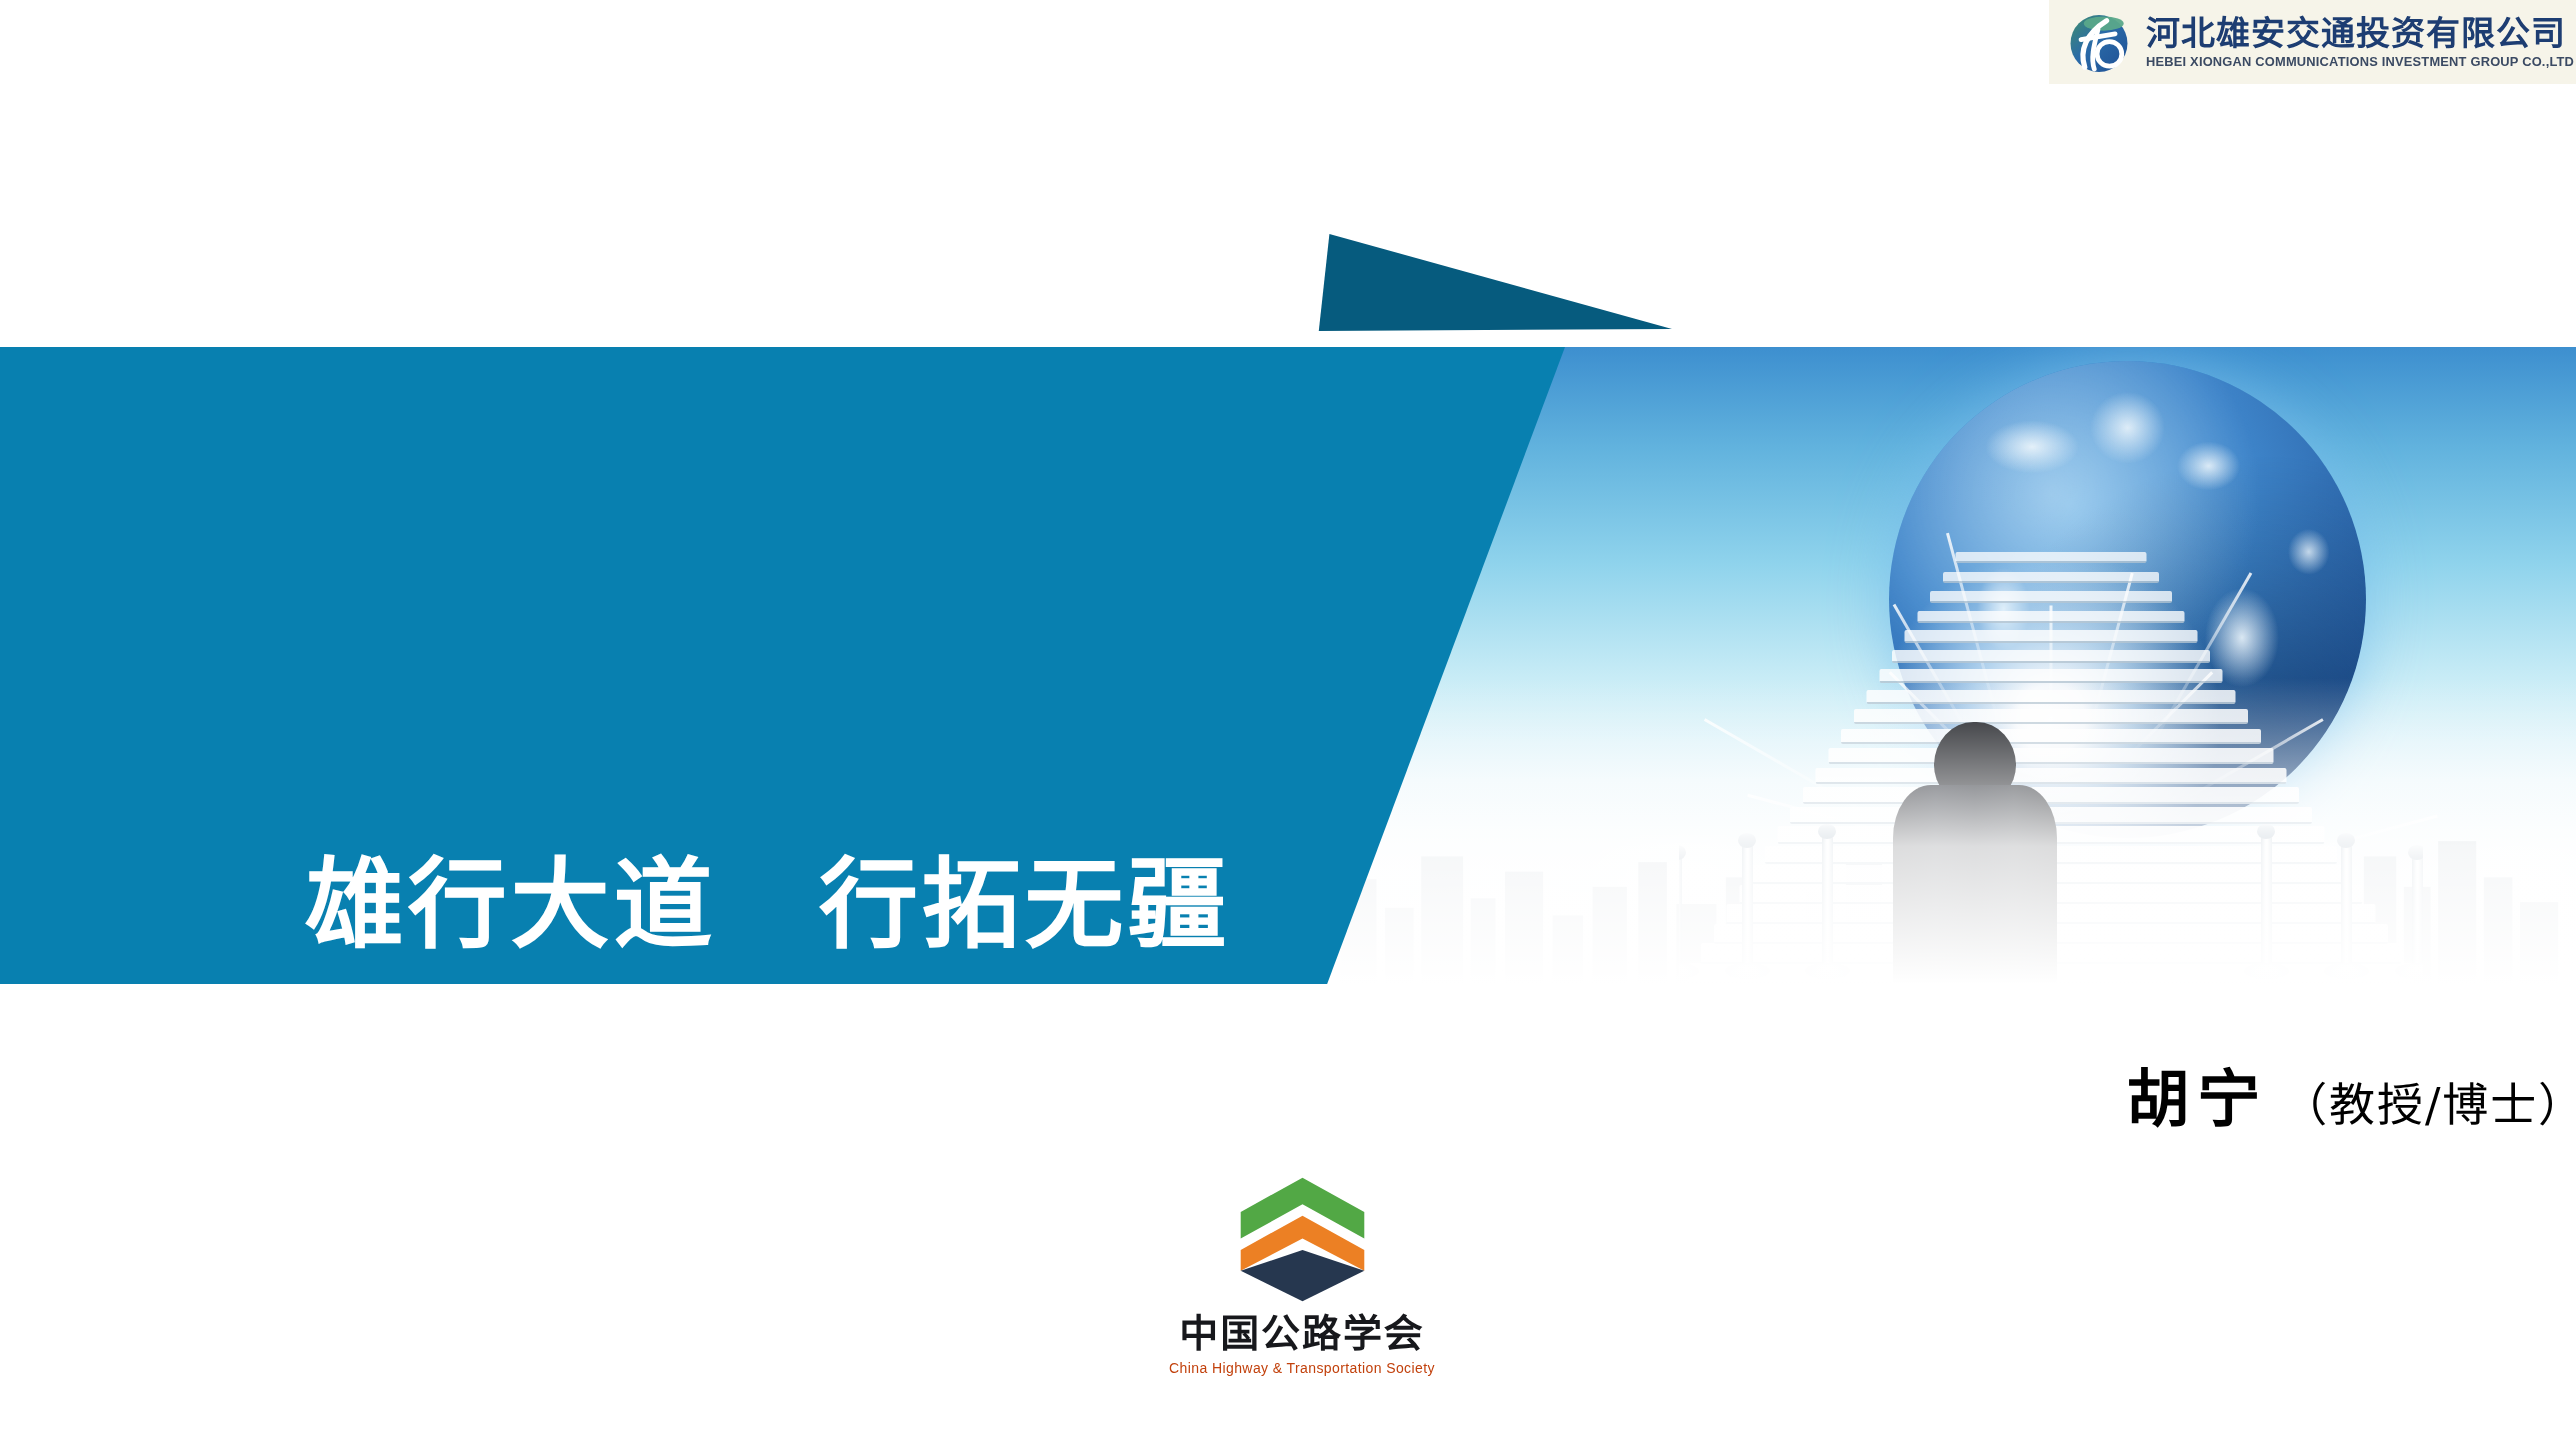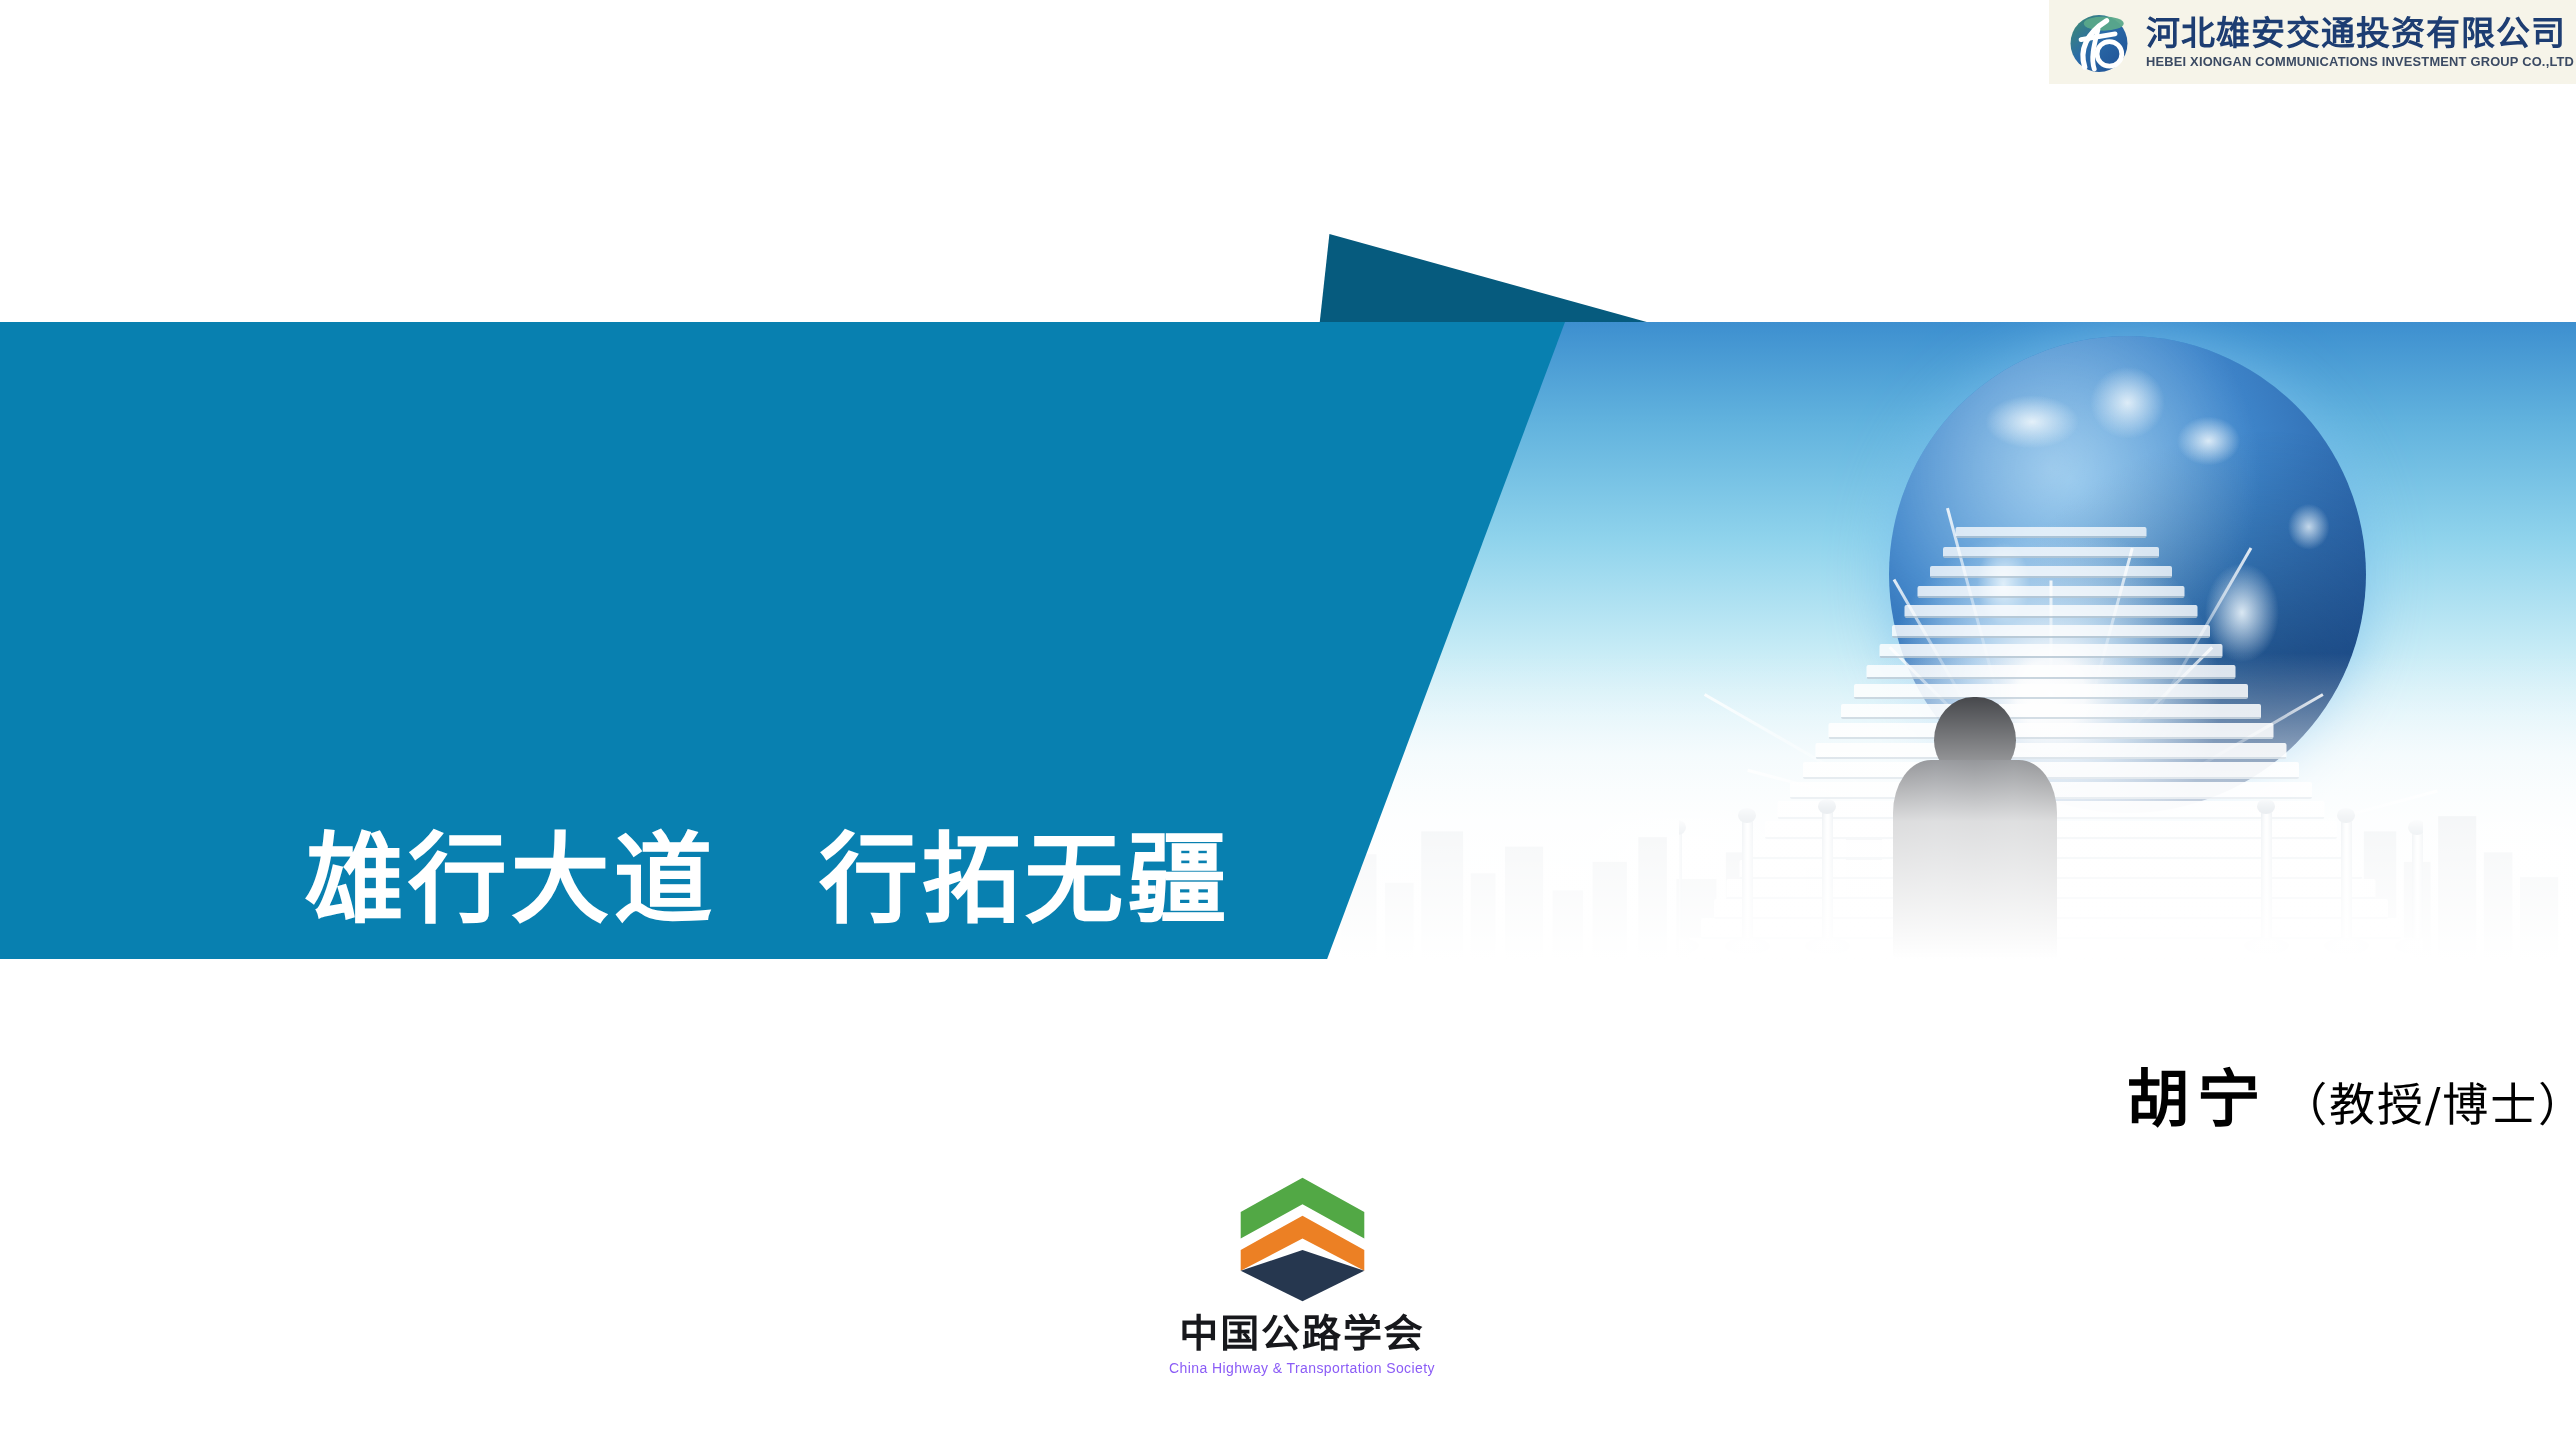--- a/index.html
+++ b/index.html
@@ -61,21 +61,21 @@
     margin-top: 5.7px;
     white-space: nowrap;
     transform: scaleX(0.99);
     transform-origin: left center;
   }
 
   
   .hero {
     position: absolute;
     left: 0;
-    top: 322px;
+    top: 347px;
     width: 2576px;
     height: 637px;
     overflow: hidden;
   }
 
   
   .hero-photo {
     position: absolute;
     inset: 0;
     background:
@@ -326,21 +326,21 @@
     font-weight: 700;
     color: #17181c;
     letter-spacing: 1.9px;
     line-height: 1;
     margin-top: 7px;
     white-space: nowrap;
   }
   .society-en {
     font-size: 14px;
     font-weight: 400;
-    color: #8b5cf6;
+    color: #c2410c;
     letter-spacing: 0.4px;
     margin-top: 6.7px;
     white-space: nowrap;
   }
 </style>
 </head>
 <body>
 
 <div class="slide">
 

